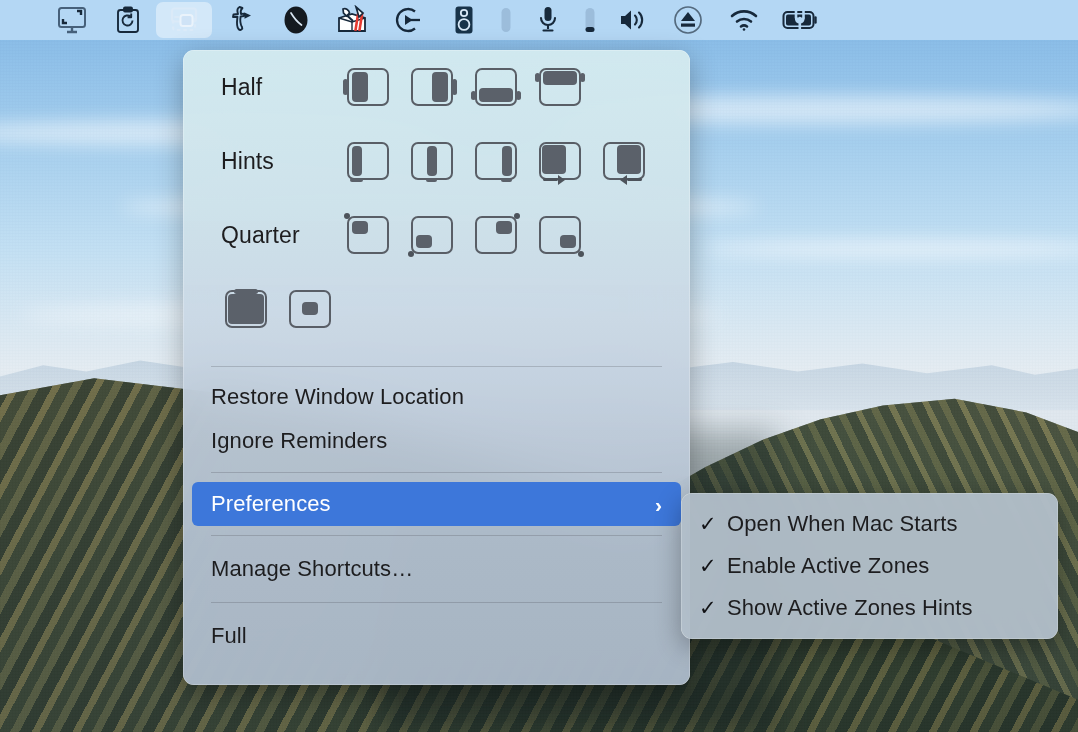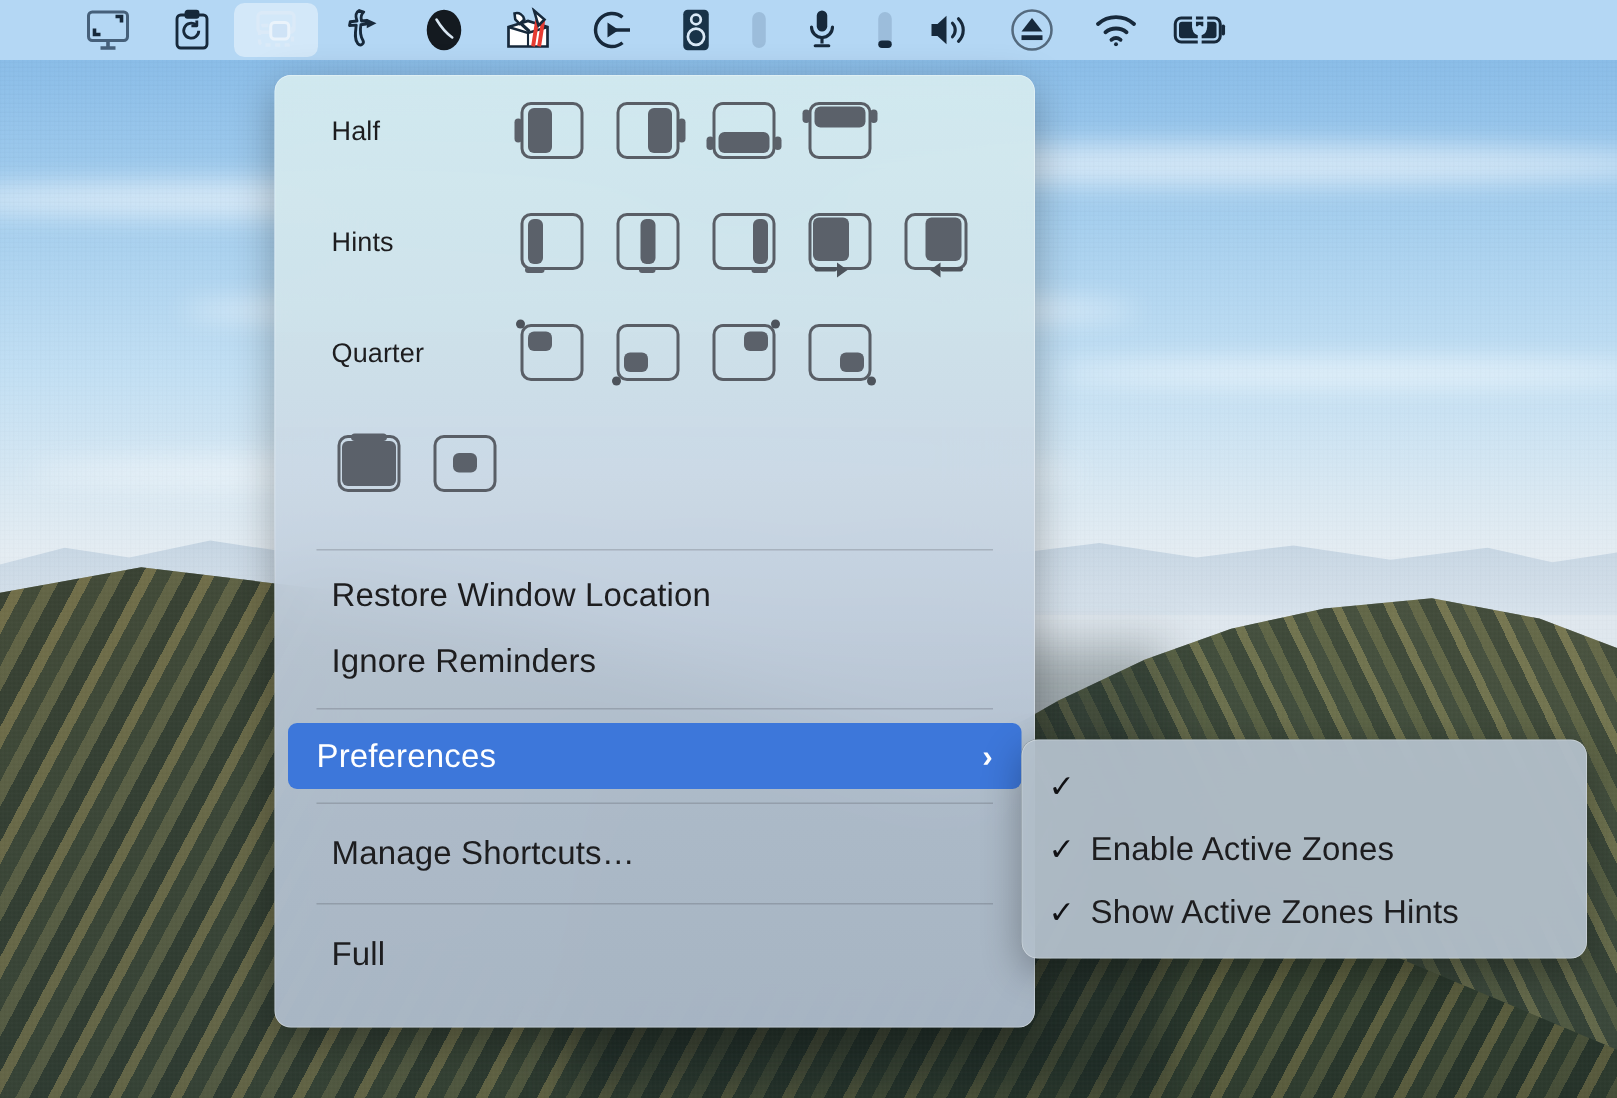--- a/index.html
+++ b/index.html
@@ -176,21 +176,21 @@
   }
 
   .grid-row {
     display: flex;
     align-items: center;
     height: 74px;
     padding-left: 38px;
   }
   .grid-row .row-label {
     width: 122px;
-    font-size: 18px;
+    font-size: 23px;
     color: #1d1d1f;
     letter-spacing: 0.1px;
   }
   .tiles { display: flex; align-items: center; gap: 14px; }
 
   .tile {
     width: 50px;
     height: 42px;
     position: relative;
     flex: 0 0 auto;
@@ -241,21 +241,21 @@
     height: 1px;
     background: rgba(60,60,67,0.22);
     margin: 0 28px;
   }
 
   
   .menu-row {
     height: 44px;
     display: flex;
     align-items: center;
-    padding: 0 38px;
+    padding: 0 28px;
     font-size: 22px;
     color: #1d1d1f;
     letter-spacing: 0.1px;
     position: relative;
   }
   .menu-row.selected {
     background: #3d77da;
     color: #ffffff;
     border-radius: 6px;
     margin: 0 9px;
@@ -583,20 +583,21 @@
     <div style="height:11px;"></div>
 
     <div class="menu-row">
       <span>Full</span>
     </div>
   </div>
 
   <div id="submenu">
     <div class="sub-row">
       <span class="check">✓</span>
+      <span>Open When Mac Starts</span>
     </div>
     <div class="sub-row">
       <span class="check">✓</span>
       <span>Enable Active Zones</span>
     </div>
     <div class="sub-row">
       <span class="check">✓</span>
       <span>Show Active Zones Hints</span>
     </div>
   </div>

